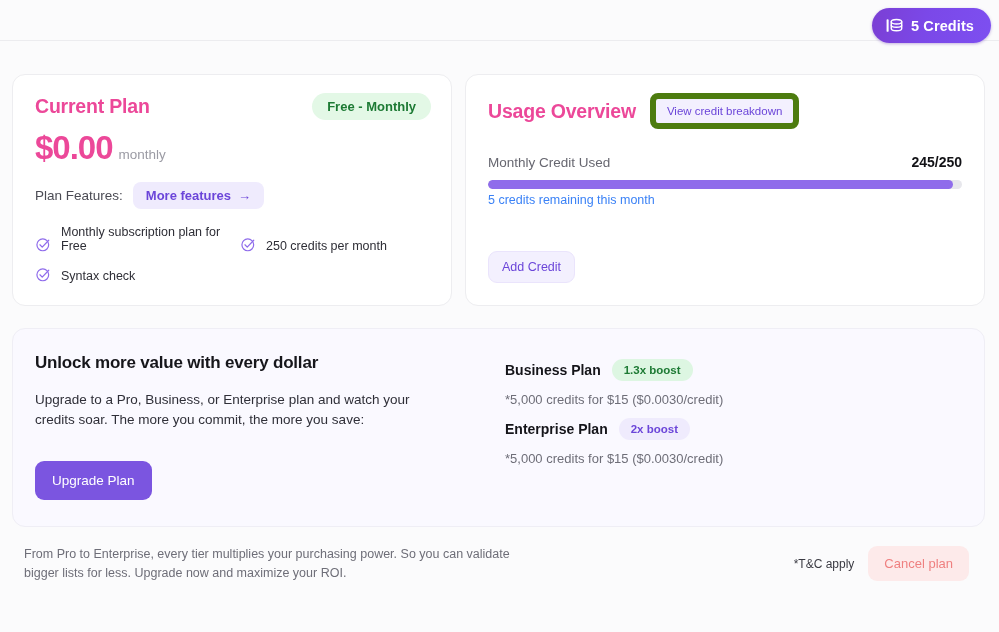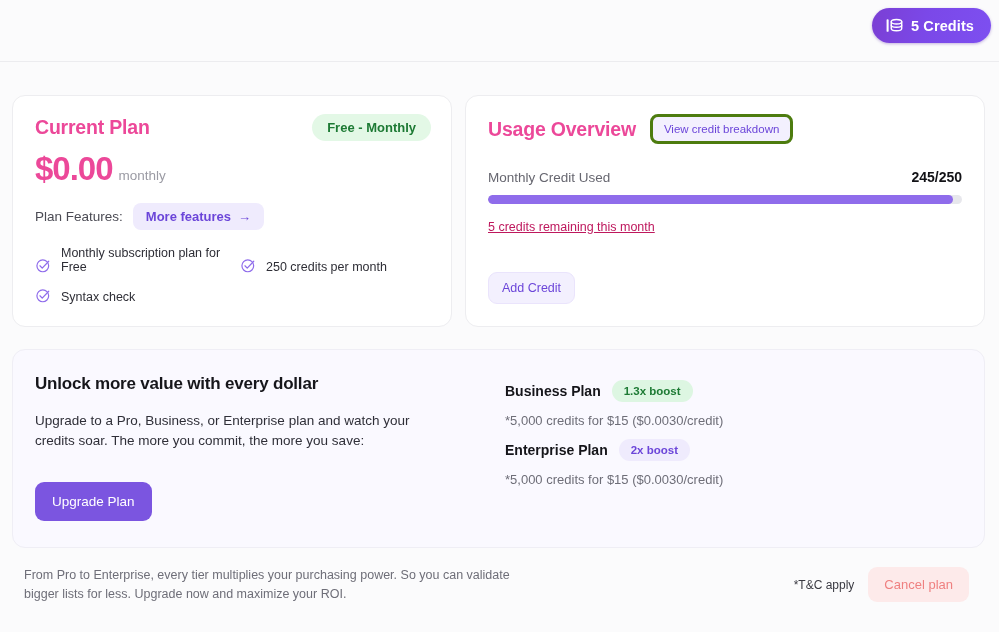--- a/index.html
+++ b/index.html
@@ -8,21 +8,21 @@
     width: 999px;
     height: 632px;
     background: #fbfbfc;
     font-family: "Liberation Sans", sans-serif;
     overflow: hidden;
   }
 
   
   .topbar {
     position: relative;
-    height: 62px;
+    height: 41px;
     background: #fbfbfc;
     border-bottom: 1px solid #ececef;
     text-align: center;
   }
 
   .credits-pill {
     position: absolute;
     top: 8px;
     right: 8px;
     height: 35px;
@@ -154,21 +154,21 @@
     display: flex;
     flex-direction: column;
   }
   .usage-head {
     display: flex;
     align-items: center;
     gap: 14px;
   }
   .chip-outline-lav {
     background: #f3f0fe;
-    border: 3px solid #4d7c0f;
+    border: 6px solid #4d7c0f;
     color: #6b45d9;
     font-size: 11.5px;
     font-weight: 500;
     padding: 6px 11px;
     border-radius: 8px;
     cursor: pointer;
     white-space: nowrap;
   }
 
   .usage-meta {
@@ -187,24 +187,23 @@
     border-radius: 999px;
     overflow: hidden;
   }
   .progress-fill {
     height: 100%;
     background: #8f6ceb;
     border-radius: 999px;
   }
 
   .usage-note {
-    margin-top: 16px;
+    margin-top: 4px;
     font-size: 12.5px;
-    color: #be185d;
-    text-decoration: underline;
+    color: #3b82f6;
   }
 
   .btn-soft-lav {
     margin-top: auto;
     align-self: flex-start;
     background: #f3f0fe;
     border: 1px solid #eae4fc;
     color: #6b45d9;
     font-size: 12.5px;
     padding: 8px 13px;

